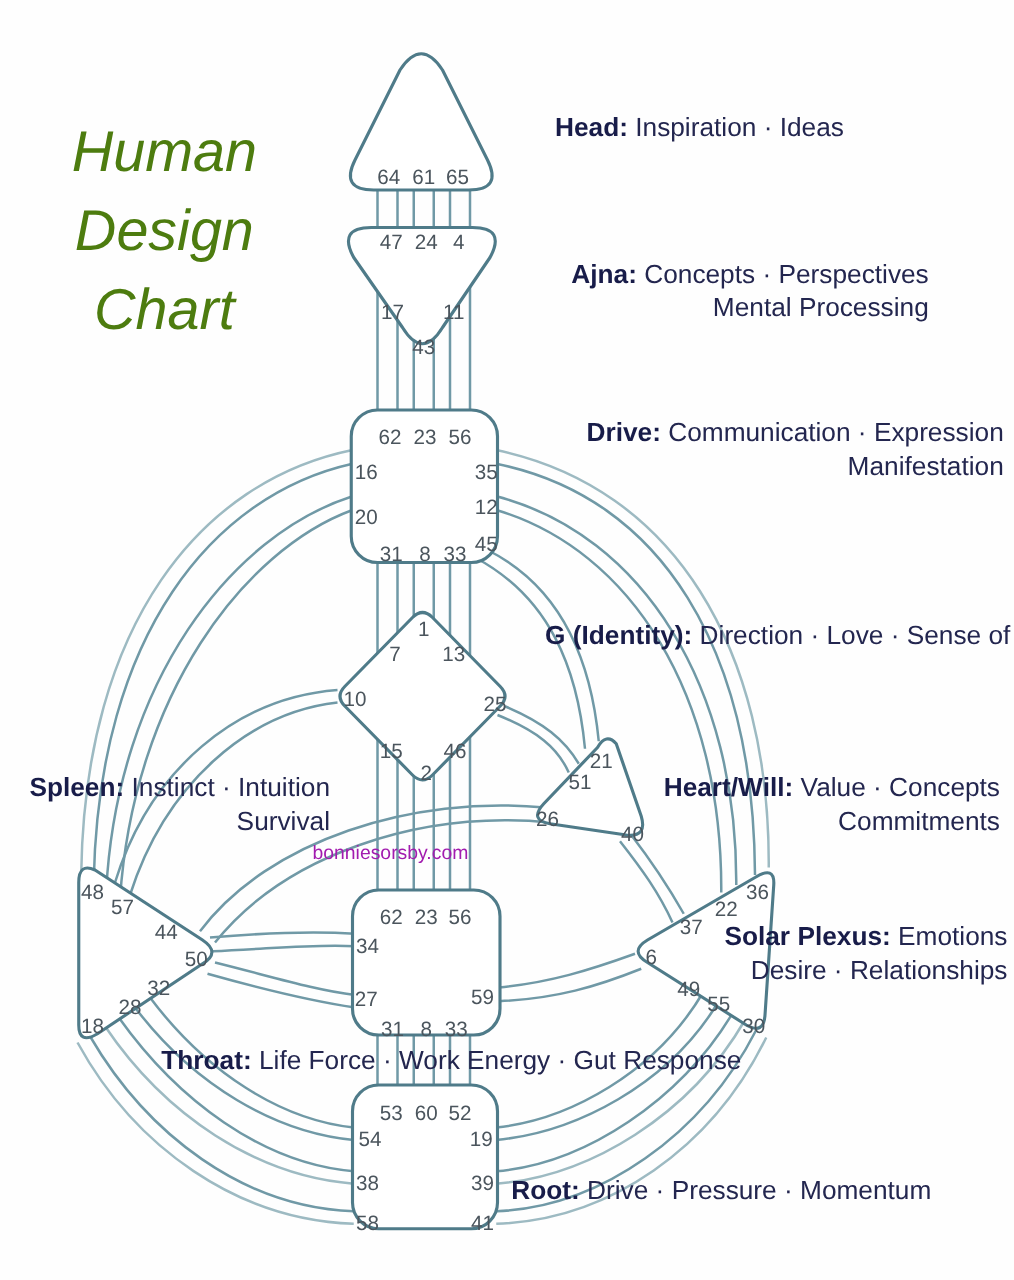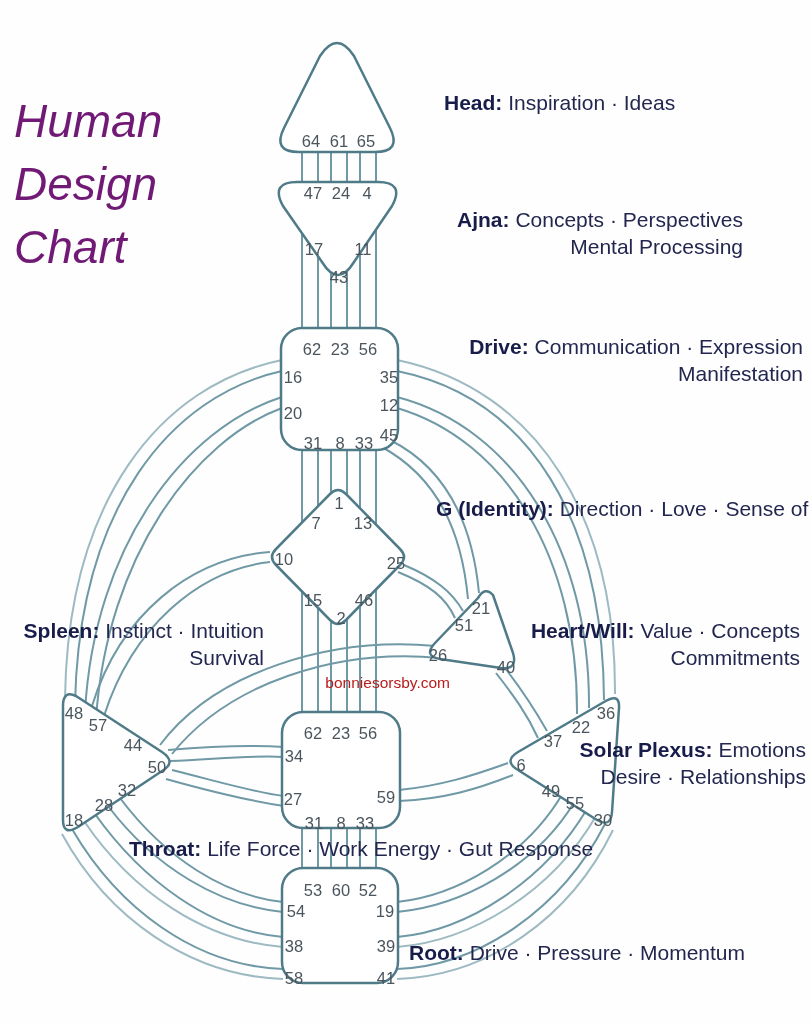--- a/index.html
+++ b/index.html
@@ -7,24 +7,24 @@
          font-family:"Liberation Sans",sans-serif;}
   svg{position:absolute;left:0;top:0;}
   .ch{fill:none;stroke:#7099a6;stroke-width:2;}
   .ch2{fill:none;stroke:#9dbac2;stroke-width:2;}
   .shape{fill:#ffffff;stroke:#4f7b89;stroke-width:2.5;stroke-linejoin:round;}
   .gate{font:16.5px "Liberation Sans",sans-serif;fill:#4b555d;text-anchor:middle;}
   .lbl{position:absolute;font:400 21px/27px "Liberation Sans",sans-serif;color:#23264f;
        text-align:right;}
   .lbl b{font-weight:700;color:#181c49;}
   .left{text-align:center;white-space:nowrap;}
-  .title{position:absolute;left:14px;top:90px;width:235px;text-align:left;
-         font:italic 500 46px/63px "Liberation Sans",sans-serif;color:#701a75;}
-  .mark{position:absolute;left:250px;top:674px;width:200px;text-align:right;
-        font:400 15.5px "Liberation Sans",sans-serif;color:#b91c1c;}
+  .title{position:absolute;left:14px;top:90px;width:235px;text-align:center;
+         font:italic 500 46px/63px "Liberation Sans",sans-serif;color:#4d7c0f;}
+  .mark{position:absolute;left:250px;top:674px;width:200px;text-align:left;
+        font:400 15.5px "Liberation Sans",sans-serif;color:#a21caf;}
 </style>
 </head>
 <body>
 
 <div class="stage">
 
   <svg width="811" height="1024" viewBox="0 0 811 1024">
 
     <g>
 

